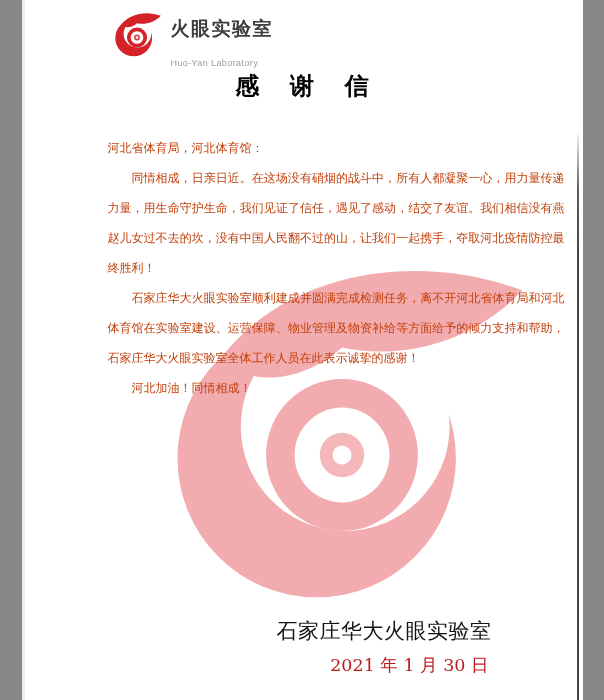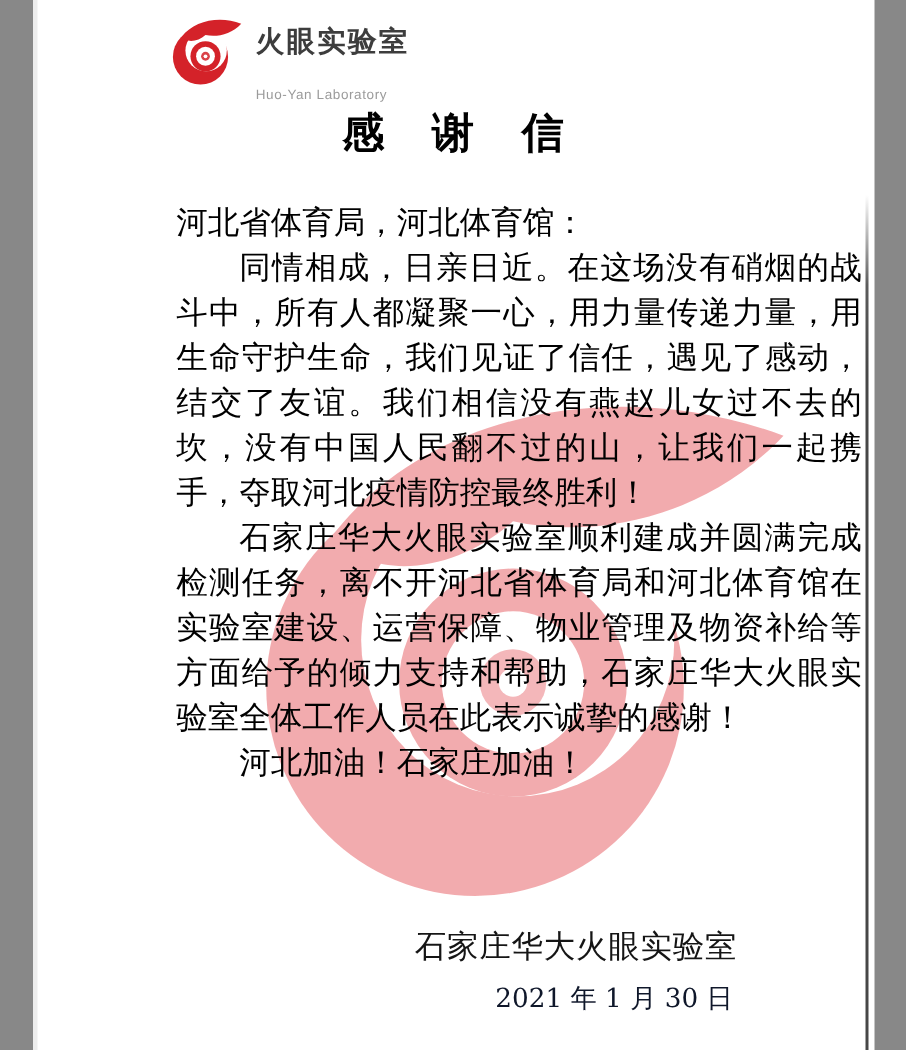--- a/index.html
+++ b/index.html
@@ -28,47 +28,47 @@
   .logo-icon{width:54px;height:46px;color:#d42229;}
   .logo-icon svg{width:100%;height:100%;display:block;}
   .logo-text{margin-top:7px;font-family:"Liberation Sans","DejaVu Sans",sans-serif;}
   .logo-cn{font-size:19px;font-weight:700;color:#3d3d3d;letter-spacing:1.5px;line-height:1.1;}
   .logo-en{font-size:9px;color:#9b9b9b;letter-spacing:.4px;margin-top:18px;}
   
   .title{
     position:absolute;left:0;right:0;top:70px;
     text-align:center;
     font-family:"Liberation Sans","DejaVu Sans",sans-serif;
-    font-size:28px;font-weight:700;color:#000;
+    font-size:24px;font-weight:700;color:#000;
     letter-spacing:12px;text-indent:12px;
   }
   
   .watermark{
     position:absolute;left:130px;top:262px;
     width:380px;height:348px;
     color:#f2a7aa;opacity:.95;
     z-index:1;
   }
   .watermark svg{width:100%;height:100%;display:block;}
   
   .body{
-    position:absolute;left:96px;top:133px;width:457px;
-    font-size:21px;line-height:30px;color:#000000;
+    position:absolute;left:86px;top:133px;width:457px;
+    font-size:12px;line-height:30px;color:#c2410c;
     text-align:justify;text-justify:inter-ideograph;
     z-index:2;
   }
   .body p{margin:0;text-indent:2em;}
   .body p.salutation{text-indent:0;}
   .signature{
     position:absolute;right:91px;top:617px;
     font-size:21px;color:#151515;z-index:2;letter-spacing:.5px;
   }
   .date{
     position:absolute;right:94px;top:653px;
-    font-size:17.5px;color:#0f172a;z-index:2;
+    font-size:17.5px;color:#b91c1c;z-index:2;
   }
   .defs{position:absolute;width:0;height:0;overflow:hidden;}
 </style>
 </head>
 <body>
 
 <svg class="defs" xmlns="http://www.w3.org/2000/svg">
   <symbol id="flame" viewBox="0 0 120 110">
     <circle cx="52" cy="62" r="44" fill="currentColor"></circle>
     <circle cx="61" cy="52" r="33" fill="#ffffff"></circle>
@@ -102,19 +102,19 @@
       <div class="logo-en">Huo-Yan Laboratory</div>
     </div>
   </div>
 
   <div class="title">感 谢 信</div>
 
   <div class="body">
     <p class="salutation">河北省体育局，河北体育馆：</p>
     <p>同情相成，日亲日近。在这场没有硝烟的战斗中，所有人都凝聚一心，用力量传递力量，用生命守护生命，我们见证了信任，遇见了感动，结交了友谊。我们相信没有燕赵儿女过不去的坎，没有中国人民翻不过的山，让我们一起携手，夺取河北疫情防控最终胜利！</p>
     <p>石家庄华大火眼实验室顺利建成并圆满完成检测任务，离不开河北省体育局和河北体育馆在实验室建设、运营保障、物业管理及物资补给等方面给予的倾力支持和帮助，石家庄华大火眼实验室全体工作人员在此表示诚挚的感谢！</p>
-    <p>河北加油！石家庄加油！</p>
+    <p>河北加油！同情相成！</p>
   </div>
 
   <div class="signature">石家庄华大火眼实验室</div>
   <div class="date">2021 年 1 月 30 日</div>
 
 </div>
 
 </body></html>

